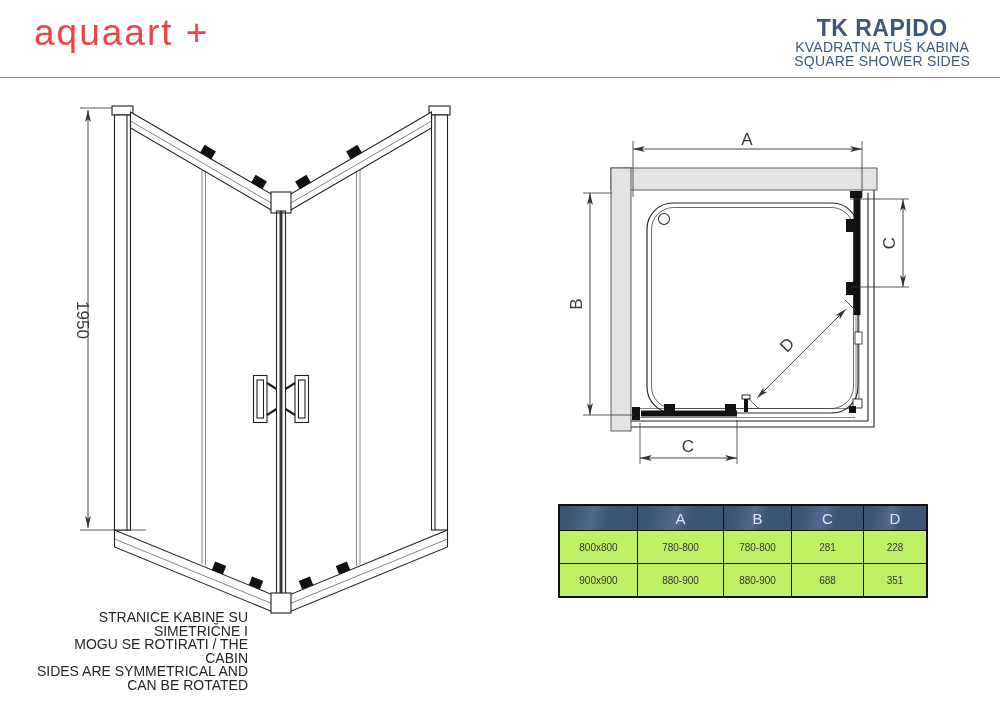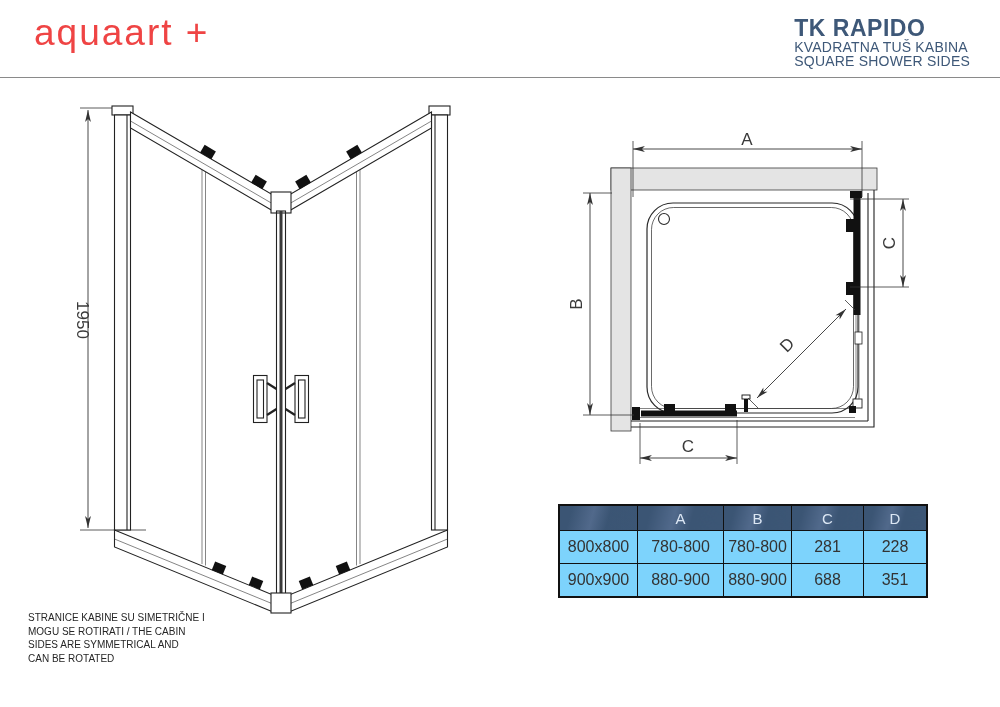--- a/index.html
+++ b/index.html
@@ -4,41 +4,41 @@
 <style>
   html,body{margin:0;padding:0;}
   body{
     width:1000px;height:707px;position:relative;background:#ffffff;
     font-family:"Liberation Sans",sans-serif;overflow:hidden;
   }
   .logo{
     position:absolute;left:27px;top:12px;
     font-size:37px;font-weight:400;letter-spacing:2px;color:#ef4444;margin-left:7px;
   }
-  .titleblock{position:absolute;right:30px;top:15px;text-align:left;color:#3e5878;}
+  .titleblock{position:absolute;right:30px;top:15px;text-align:center;color:#3e5878;}
   .title-main{font-size:23px;font-weight:bold;letter-spacing:.5px;line-height:26px;}
   .title-sub{font-size:14px;line-height:13.5px;letter-spacing:.2px;}
   .rule{position:absolute;left:0;top:77px;width:1000px;height:1px;background:#8a8a8a;}
   svg{position:absolute;}
   #view3d{left:40px;top:95px;}
   #topview{left:540px;top:95px;}
   .sizes{
     position:absolute;left:558px;top:504px;border-collapse:collapse;
     border:2px solid #111;table-layout:fixed;
   }
   .sizes th,.sizes td{border:1px solid #111;text-align:center;padding:0;}
   .sizes th{
     height:24px;font-size:15px;font-weight:normal;color:#dce7f4;
     background:linear-gradient(105deg,#3b5574 15%,#51698b 42%,#3b5574 62%,#48628313 100%),#3b5574;
   }
-  .sizes td{height:32px;font-size:16px;color:#333;background:#7dd3fc;}
+  .sizes td{height:32px;font-size:10px;color:#333;background:#bef264;}
   .c0{width:77px}.c1{width:85px}.c2{width:67px}.c3{width:71px}.c4{width:62px}
   .note{
     position:absolute;left:28px;top:611px;width:220px;
-    font-size:10px;line-height:13.5px;color:#262626;white-space:pre-line;
+    font-size:14px;line-height:13.5px;color:#262626;white-space:pre-line;text-align:right;
   }
   .dim{stroke:#333;stroke-width:.9;fill:none;marker-start:url(#arw);marker-end:url(#arw);}
   .ext{stroke:#333;stroke-width:.8;fill:none;}
   .lbl{font-family:"Liberation Sans",sans-serif;font-size:17px;fill:#3a3a3a;}
   .ln{stroke:#222;fill:none;stroke-width:1.1;}
   .thin{stroke:#333;fill:none;stroke-width:.6;}
   .blk{fill:#111;stroke:none;}
   .wall{fill:#e4e4e4;stroke:#3a3a3a;stroke-width:.8;}
 </style>
 </head>

